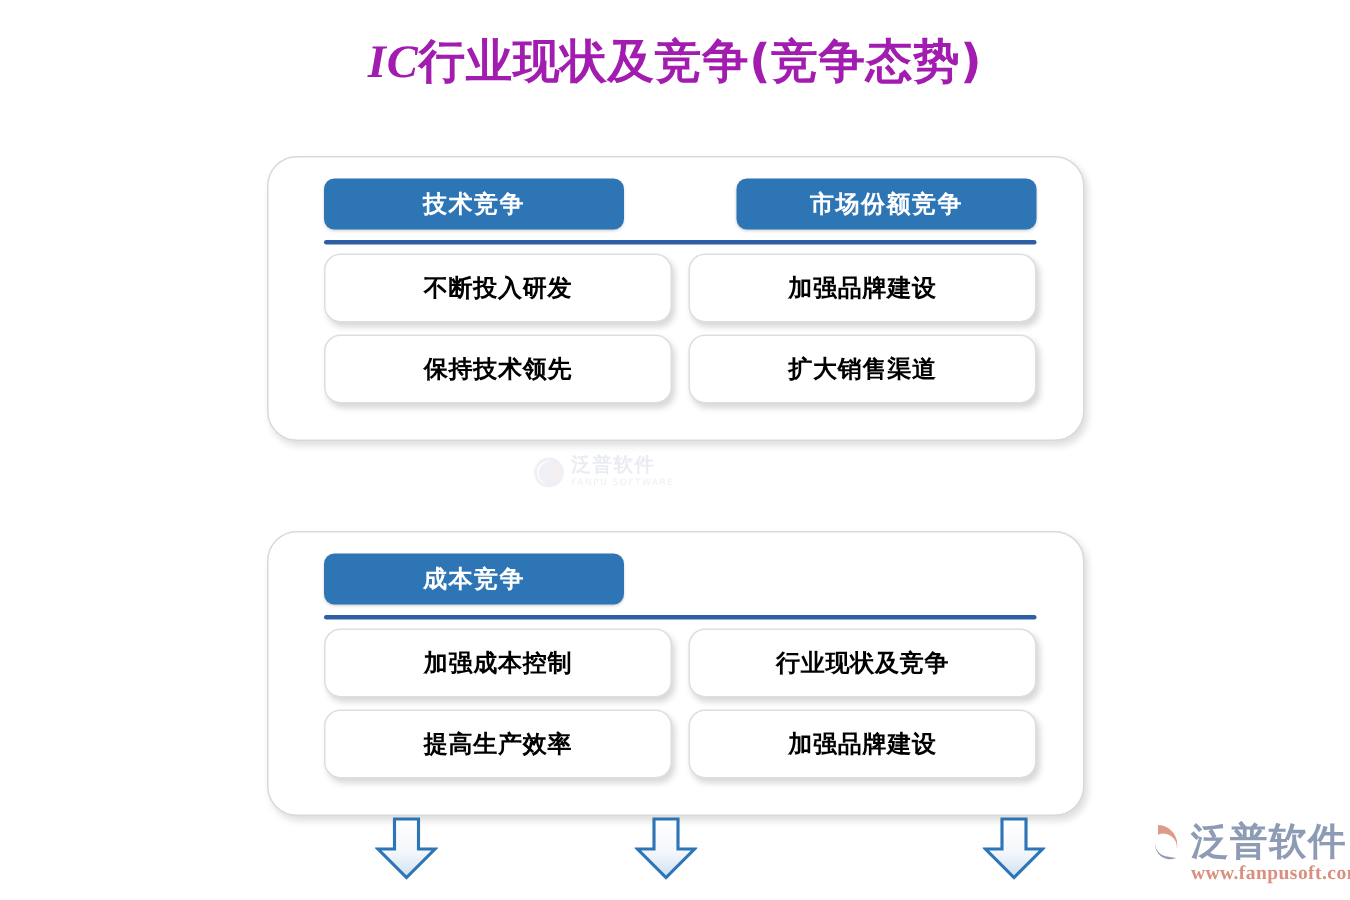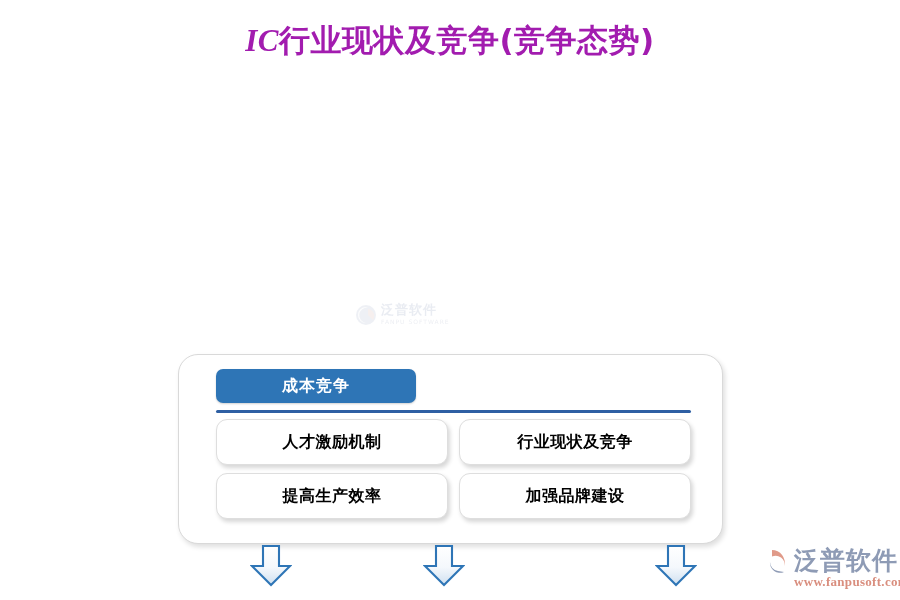--- a/index.html
+++ b/index.html
@@ -195,28 +195,41 @@
 </style>
 </head>
 <body>
 
 <div class="page">
 
   <div class="page-title">
     <span class="lead">IC</span><span>行业现状及竞争(竞争态势)</span>
   </div>
 
+  <div class="card" id="card-1">
+    <div class="pill-row">
+      <div class="pill left">技术竞争</div>
+      <div class="pill right">市场份额竞争</div>
+    </div>
+    <div class="divider"></div>
+    <div class="items">
+      <div class="item-box c0 r0">不断投入研发</div>
+      <div class="item-box c0 r1">保持技术领先</div>
+      <div class="item-box c1 r0">加强品牌建设</div>
+      <div class="item-box c1 r1">扩大销售渠道</div>
+    </div>
+  </div>
 
   <div class="card" id="card-2">
     <div class="pill-row">
       <div class="pill left">成本竞争</div>
     </div>
     <div class="divider"></div>
     <div class="items">
-      <div class="item-box c0 r0">人才激励机制</div>
+      <div class="item-box c0 r0">加强成本控制</div>
       <div class="item-box c0 r1">提高生产效率</div>
       <div class="item-box c1 r0">行业现状及竞争</div>
       <div class="item-box c1 r1">加强品牌建设</div>
     </div>
   </div>
 
   <div class="arrow" id="arrow-1">
     <svg viewBox="0 0 42 43" width="42" height="43" aria-hidden="true">
       <defs>
         <linearGradient id="agrad" x1="0" y1="0" x2="0" y2="1">

